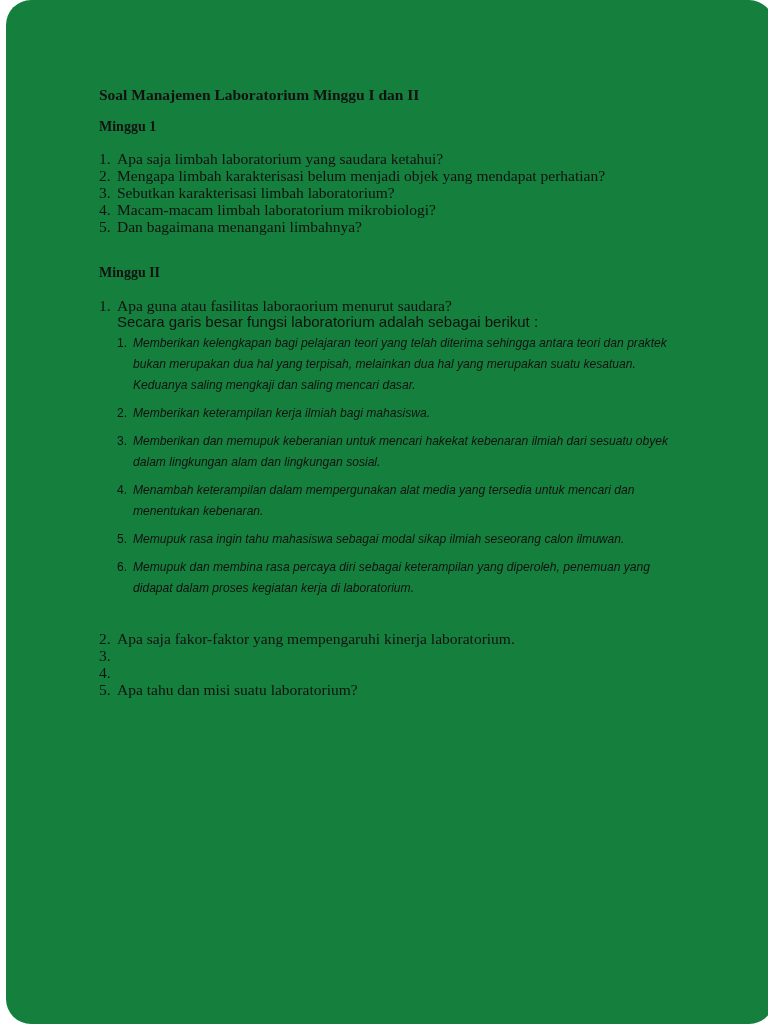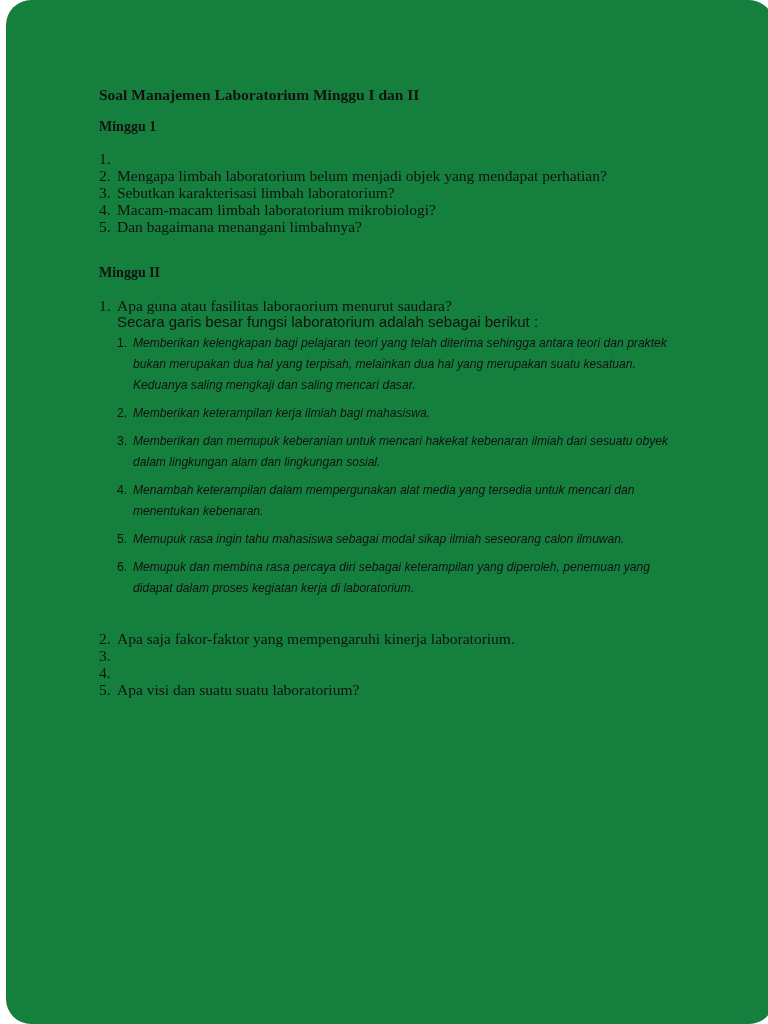--- a/index.html
+++ b/index.html
@@ -96,24 +96,25 @@
 
 <div class="page">
 
   <h1 class="doc-title serif">Soal Manajemen Laboratorium Minggu I dan II</h1>
 
   <h2 class="section-heading serif" style="top:119px;">Minggu 1</h2>
 
   <ol class="q-list serif" style="top:150px;">
     <li class="q-item">
       <span class="q-num">1.</span>
+      <span>Apa saja limbah laboratorium yang saudara ketahui?</span>
     </li>
     <li class="q-item">
       <span class="q-num">2.</span>
-      <span>Mengapa limbah laboratorium belum menjadi objek yang mendapat perhatian?</span>
+      <span>Mengapa limbah karakterisasi belum menjadi objek yang mendapat perhatian?</span>
     </li>
     <li class="q-item">
       <span class="q-num">3.</span>
       <span>Sebutkan karakterisasi limbah laboratorium?</span>
     </li>
     <li class="q-item">
       <span class="q-num">4.</span>
       <span>Macam-macam limbah laboratorium mikrobiologi?</span>
     </li>
     <li class="q-item">
@@ -166,17 +167,17 @@
       <span>Apa saja fakor-faktor yang mempengaruhi kinerja laboratorium.</span>
     </li>
     <li class="q-item">
       <span class="q-num">3.</span>
     </li>
     <li class="q-item">
       <span class="q-num">4.</span>
     </li>
     <li class="q-item">
       <span class="q-num">5.</span>
-      <span>Apa visi dan suatu suatu laboratorium?</span>
+      <span>Apa tahu dan misi suatu laboratorium?</span>
     </li>
   </ol>
 
 </div>
 
 </body></html>

